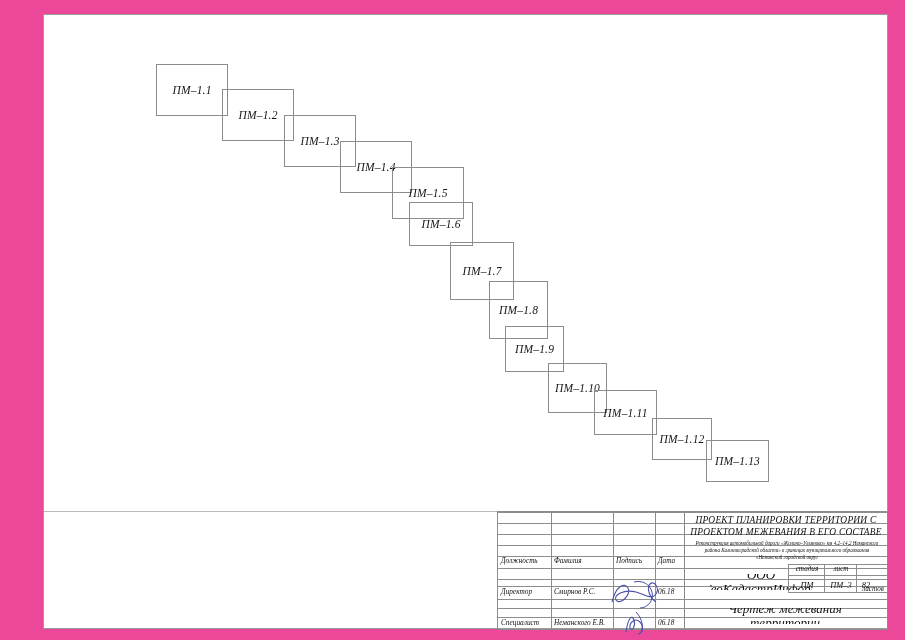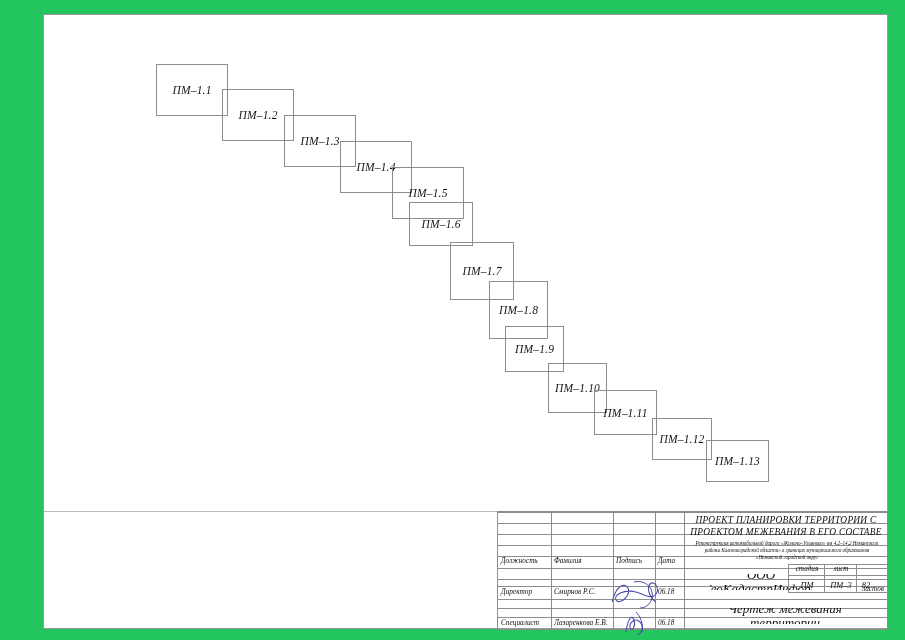--- a/index.html
+++ b/index.html
@@ -1,20 +1,20 @@
 <!DOCTYPE html>
 <html><head>
 <meta charset="utf-8">
 <style>
   html,body{margin:0;padding:0;background:#ffffff;}
   body{width:905px;height:640px;position:relative;overflow:hidden;
        font-family:"Liberation Serif", serif;color:#1a1a1a;}
 
   
-  #sheet{position:absolute;left:0;top:0;width:905px;height:640px;background:#22c55e;}
+  #sheet{position:absolute;left:0;top:0;width:905px;height:640px;background:#ec4899;}
   #frame{position:absolute;left:43px;top:14px;width:845px;height:615px;
          border:1px solid #9a9a9a;box-sizing:border-box;background:#fff;}
 
   
   #frame-divider{position:absolute;left:44px;top:511px;width:843px;height:0;
                  border-top:1px solid #b9b9b9;}
 
   
   #tiles{position:absolute;left:0;top:0;width:905px;height:640px;}
   .tile{position:absolute;box-sizing:border-box;border:1px solid #8d8d8d;
@@ -132,21 +132,21 @@
     <div class="cell left hdr" style="left:1px;top:44px;width:52px;height:12px;">Должность</div>
     <div class="cell left hdr" style="left:54px;top:44px;width:60px;height:12px;">Фамилия</div>
     <div class="cell left hdr" style="left:116px;top:44px;width:40px;height:12px;">Подпись</div>
     <div class="cell left hdr" style="left:158px;top:44px;width:28px;height:12px;">Дата</div>
 
     <div class="cell left" style="left:1px;top:74px;width:52px;height:12px;">Директор</div>
     <div class="cell left" style="left:54px;top:74px;width:60px;height:12px;">Смирнов Р.С.</div>
     <div class="cell left" style="left:158px;top:74px;width:28px;height:12px;">06.18</div>
 
     <div class="cell left" style="left:1px;top:105px;width:52px;height:12px;">Специалист</div>
-    <div class="cell left" style="left:54px;top:105px;width:60px;height:12px;">Лазаренкова Е.В.</div>
+    <div class="cell left" style="left:54px;top:105px;width:60px;height:12px;">Неманского Е.В.</div>
     <div class="cell left" style="left:158px;top:105px;width:28px;height:12px;">06.18</div>
 
     <svg class="sig" style="left:108px;top:62px;" width="64" height="40" viewBox="0 0 64 40">
       <path d="M6 28 C10 12 18 8 22 14 C26 20 14 32 10 26 C7 21 18 15 30 18 C40 21 46 26 50 20
                C54 14 48 6 44 10 C40 14 44 24 50 28" fill="none" stroke="#4b4fa6" stroke-width="1.1"></path>
       <path d="M28 8 C36 6 44 10 46 18 C48 26 42 34 34 34" fill="none" stroke="#4b4fa6" stroke-width="1"></path>
     </svg>
     <svg class="sig" style="left:122px;top:96px;" width="34" height="30" viewBox="0 0 34 30">
       <path d="M6 24 C8 10 12 6 14 12 C16 18 12 24 10 20 C9 15 15 9 20 14 C24 18 22 26 18 26" fill="none" stroke="#4b4fa6" stroke-width="1.1"></path>
       <path d="M16 4 C20 8 24 16 22 24" fill="none" stroke="#4b4fa6" stroke-width="1"></path>

